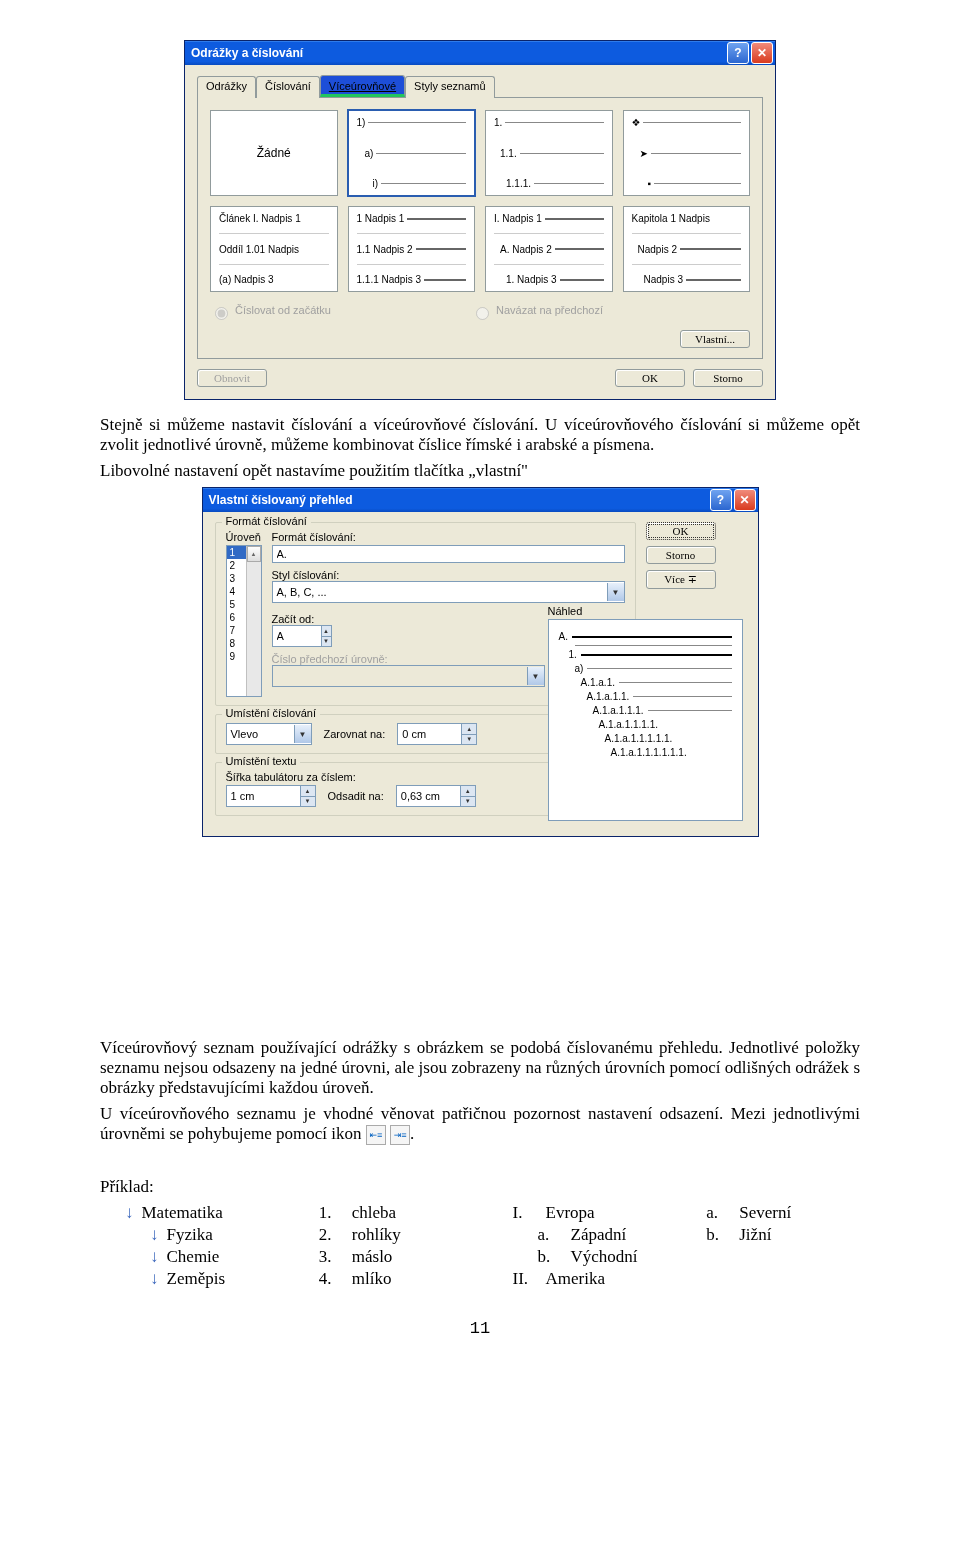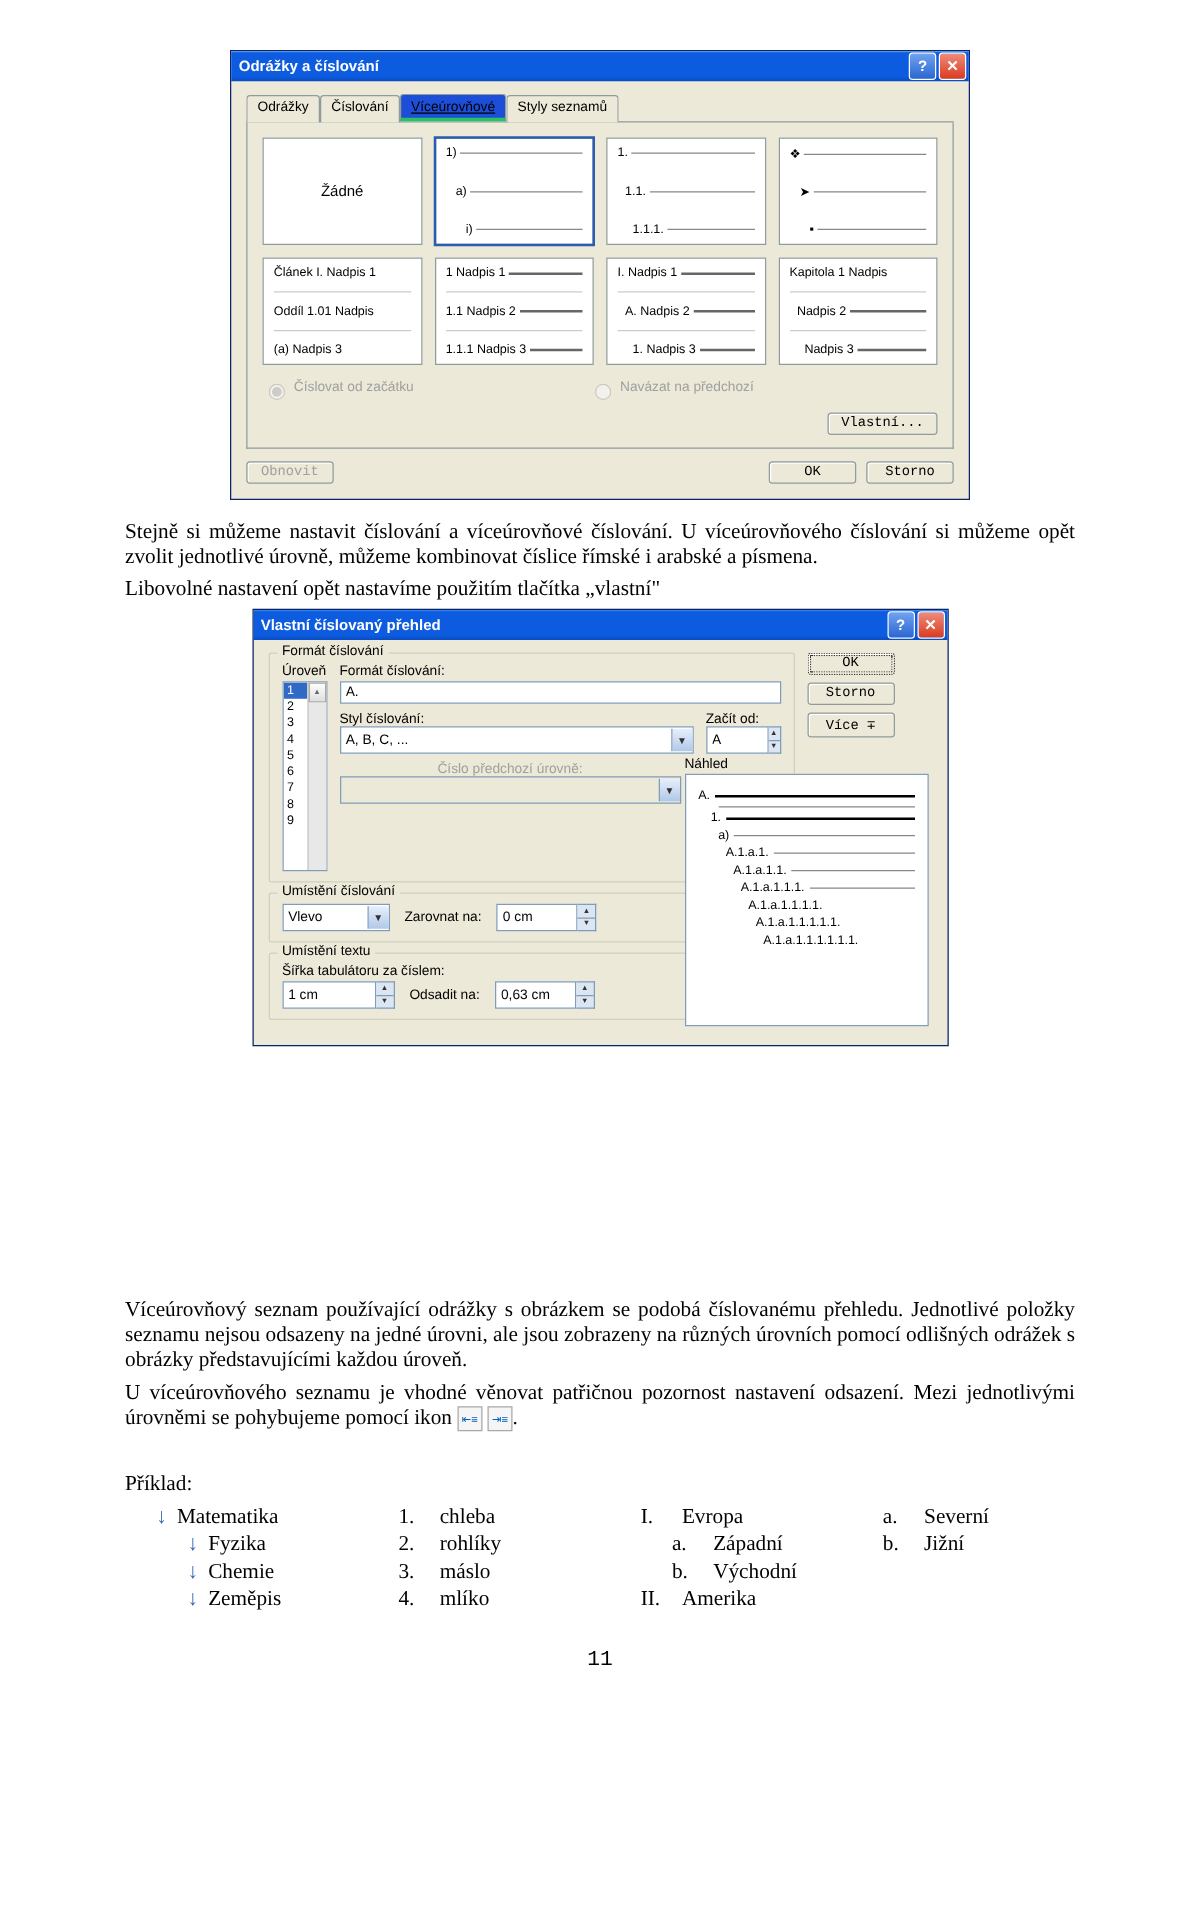--- a/index.html
+++ b/index.html
@@ -149,21 +149,21 @@
     margin-top: 10px;
   }
   .btnrow.left-and-right { justify-content: space-between; }
   .wbtn {
     min-width: 70px;
     padding: 2px 10px;
     border: 1px solid #919b9c;
     background: #ece9d8;
     border-radius: 3px;
     box-shadow: inset 1px 1px 0 #fff;
-    font-family: Liberation Mono, monospace;
+    font-family: Liberation Serif, serif;
     font-size: 11px;
     cursor: pointer;
     text-align: center;
   }
   .wbtn.disabled { color: #a0a0a0; cursor: default; }
   .vlastni-wrap {
     display: flex;
     justify-content: flex-end;
     margin-top: 10px;
   }
@@ -471,41 +471,41 @@
                   </div>
                   <div class="scrollbar">
                     <div class="sbtn">▲</div>
                     <div class="track"></div>
                   </div>
                 </div>
               </div>
               <div style="flex:1;">
                 <div style="font-size:11px; margin-bottom:2px;">Formát číslování:</div>
                 <input class="dinput" style="width: 100%; box-sizing: border-box;" value="A.">
-                <div style="display:flex; gap:10px; margin-top:6px;">
+                <div style="display:flex; gap:10px; margin-top:6px;flex-direction:column;">
                   <div style="flex:1;">
                     <div style="font-size:11px;">Styl číslování:</div>
                     <div class="ddrop">
                       <span>A, B, C, ...</span>
                       <span class="dropbtn">▼</span>
                     </div>
                   </div>
                   <div style="width:60px;">
                     <div style="font-size:11px;">Začít od:</div>
                     <div style="display:flex;">
                       <input class="dinput" style="width: 40px;" value="A">
                       <div class="spin">
                           <div>▲</div>
                           <div>▼</div>
                         </div>
                     </div>
                   </div>
                 </div>
                 <div style="display:flex; gap:10px; margin-top:6px; align-items:flex-end;">
-                  <div style="flex:1;text-align:center;">
+                  <div style="flex:1;">
                     <div class="disabled-text" style="font-size:11px;">Číslo předchozí úrovně:</div>
                     <div class="ddrop disabled-text" style="background:#ece9d8;">
                       <span></span>
                         <span class="dropbtn">▼</span>
                     </div>
                   </div>
                   <button class="wbtn" style="width:70px;">Písmo...</button>
                 </div>
               </div>
             </div>

